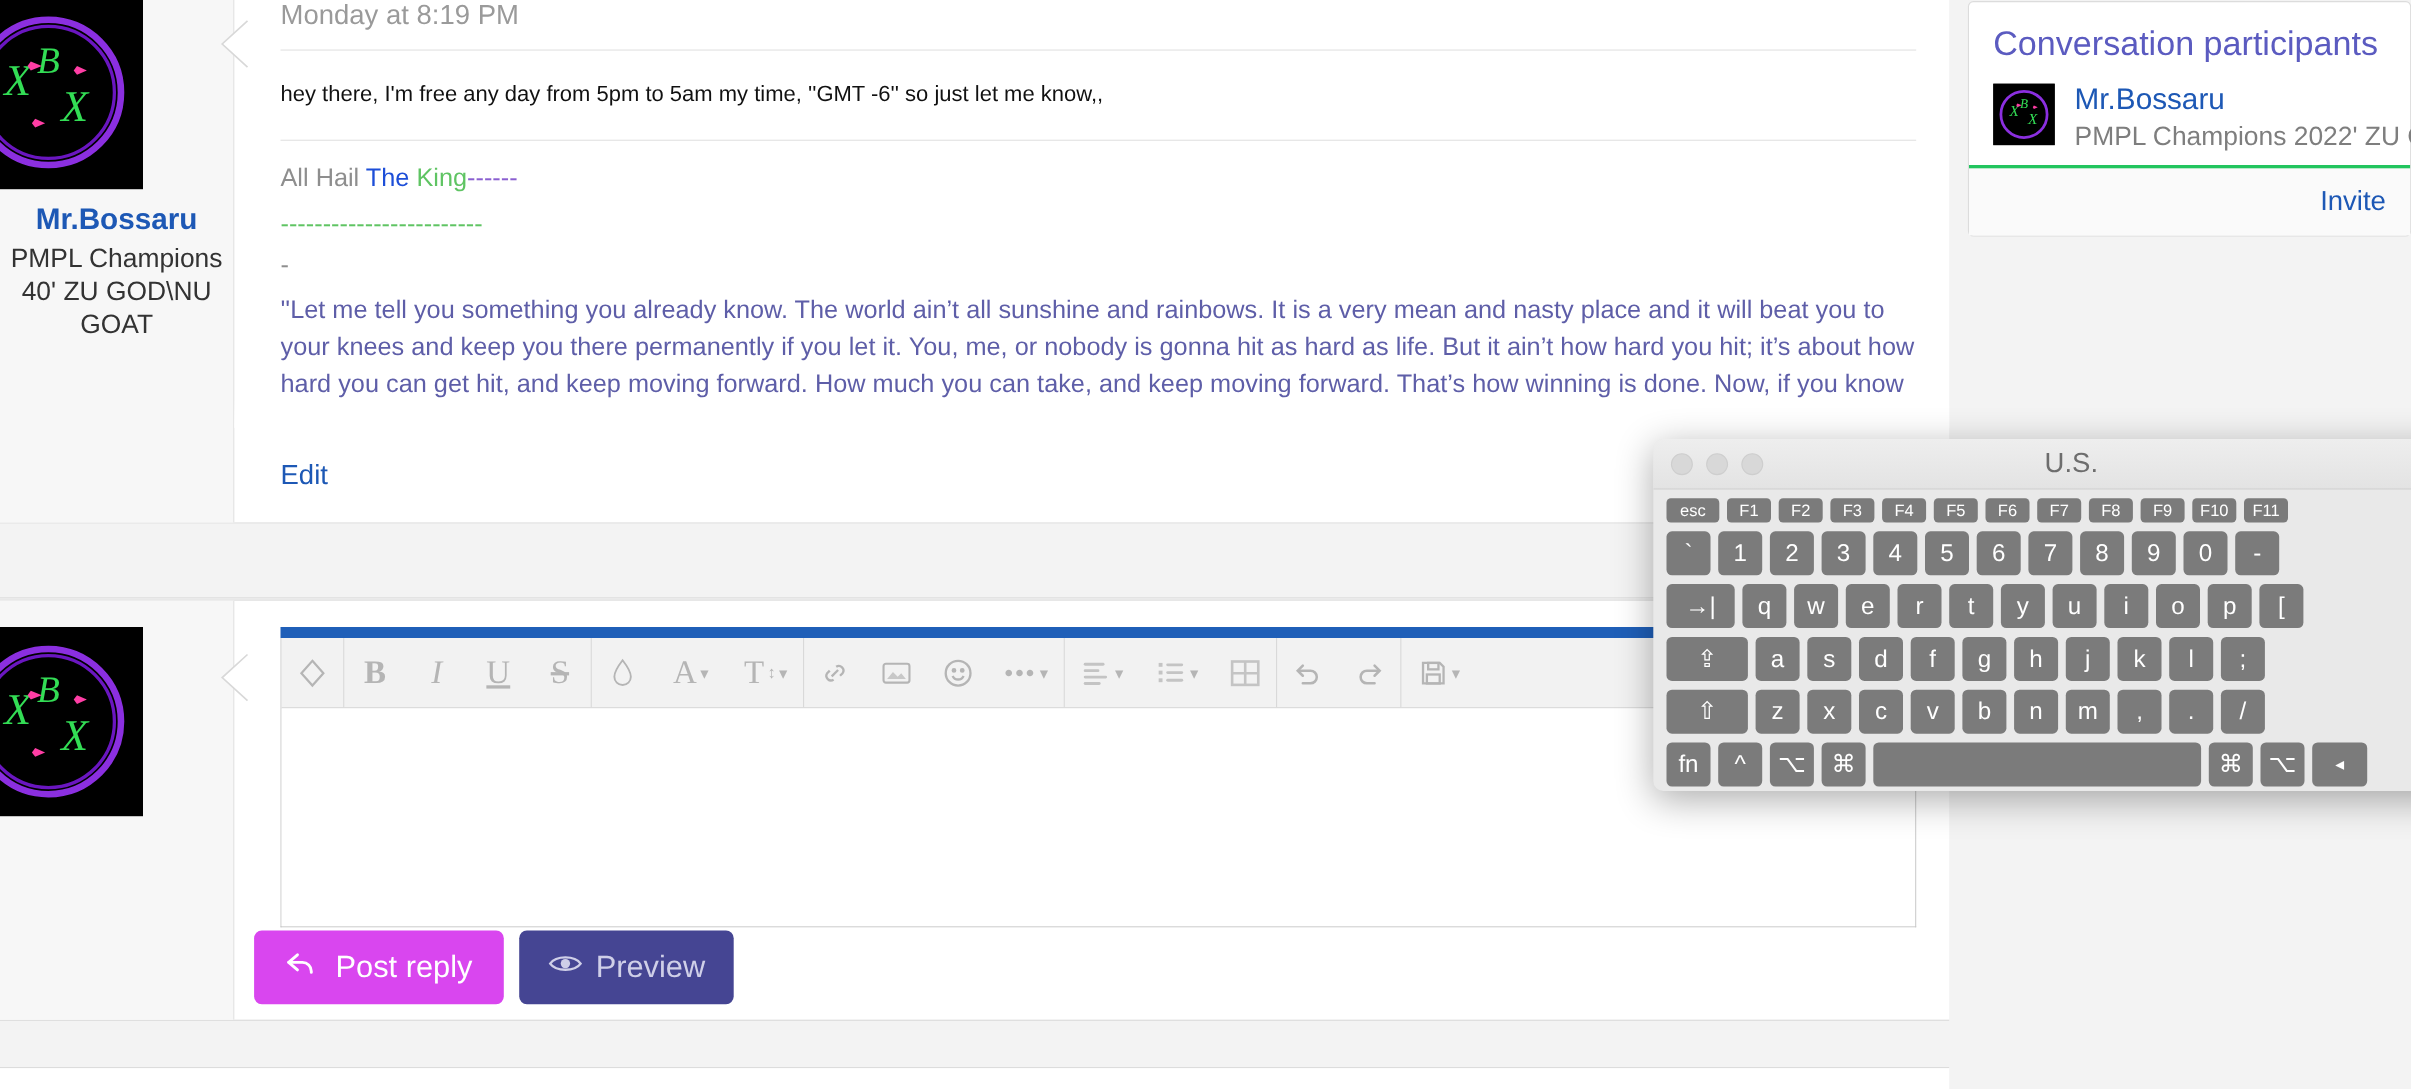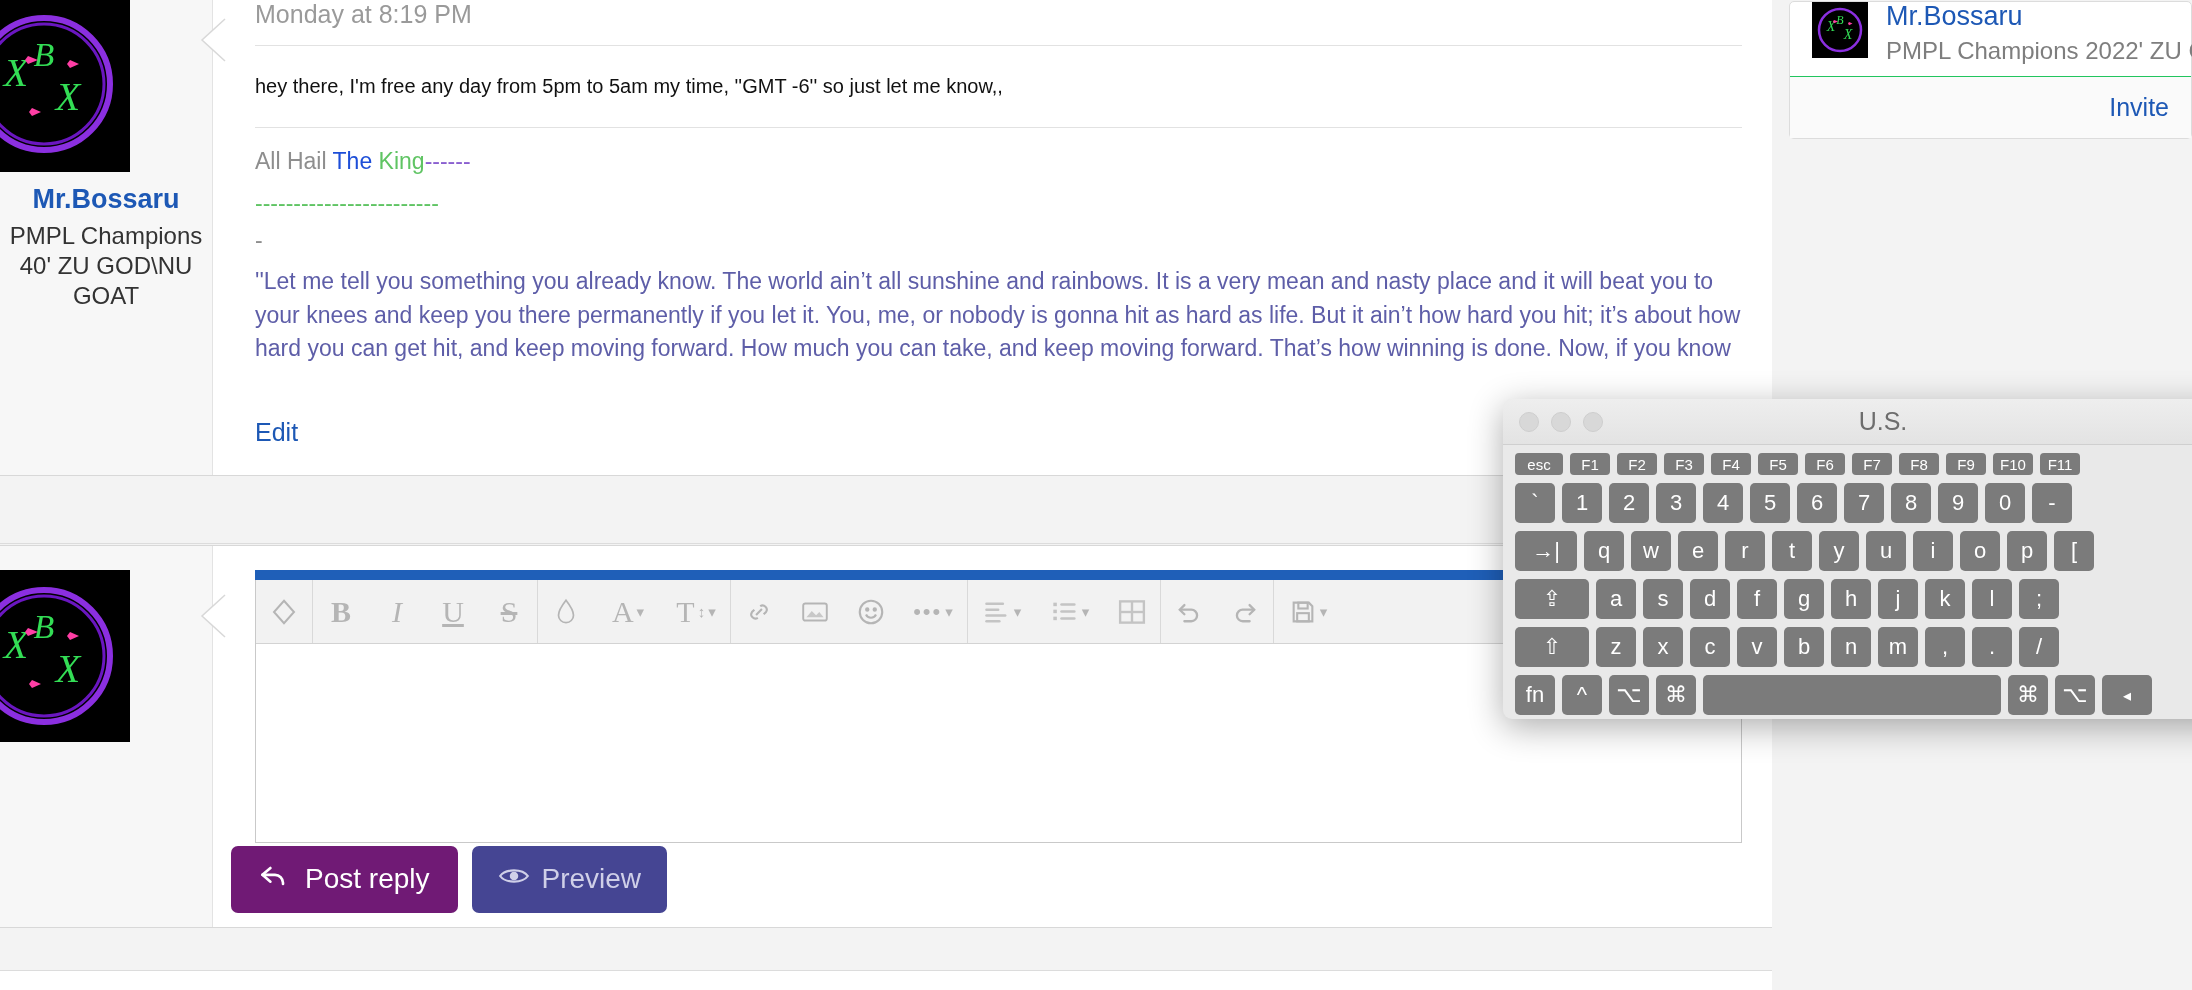--- a/index.html
+++ b/index.html
@@ -202,21 +202,21 @@
     border: 1px solid #d5d5d5;
     border-radius: 6px;
     background: #fff;
     padding: 14px 22px;
     color: #1d58b5;
     font-size: 26px;
   }
   .btn-right-group { display: flex; gap: 14px; }
   .btn-post {
     display: flex; align-items: center; gap: 14px;
-    background: #701a75;
+    background: #d946ef;
     color: #fff;
     border: none; border-radius: 7px;
     padding: 16px 28px;
     font-size: 28px;
   }
   .btn-preview {
     display: flex; align-items: center; gap: 12px;
     background: #454593;
     color: #cfcfe8;
     border: none; border-radius: 7px;
@@ -254,21 +254,21 @@
   .p-avatar {
     width: 56px; height: 56px;
     flex: 0 0 56px;
     position: relative;
     overflow: hidden;
   }
   .p-avatar.dark { background: #000; }
   .p-name { font-size: 27px; color: #1d58b5; line-height: 1.1; }
   .p-desc { font-size: 24px; color: #7e7e7e; line-height: 1.25; margin-top: 4px; white-space: nowrap; }
   .side-footer {
-    border-top: 1px solid #22c55e;
+    border-top: 3px solid #22c55e;
     background: #fafafa;
     padding: 16px 22px;
     text-align: right;
     font-size: 25px;
     color: #1d58b5;
   }
 
   
   .kbd-window {
     position: absolute;
@@ -529,20 +529,21 @@
             <span>Preview</span>
           </div>
         </div>
       </div>
     </div>
   </div>
 
   <div class="bottom-strip"></div>
 
   <div class="side-panel">
+    <div class="side-title">Conversation participants</div>
 
 
     <div class="participant">
       <div class="p-avatar dark">
         <svg width="56" height="56" viewBox="0 0 56 56" aria-hidden="true">
           <rect width="56" height="56" fill="#000"></rect>
           <circle cx="28" cy="28" r="21" fill="none" stroke="#8b2fe0" stroke-width="2.5"></circle>
           <text x="28" y="22" font-size="12" fill="#33dd55" text-anchor="middle" font-family="Liberation Serif, serif" font-style="italic">B</text>
           <text x="19" y="29" font-size="14" fill="#33dd55" text-anchor="middle" font-family="Liberation Serif, serif" font-style="italic">X</text>
           <text x="36" y="37" font-size="14" fill="#33dd55" text-anchor="middle" font-family="Liberation Serif, serif" font-style="italic">X</text>

